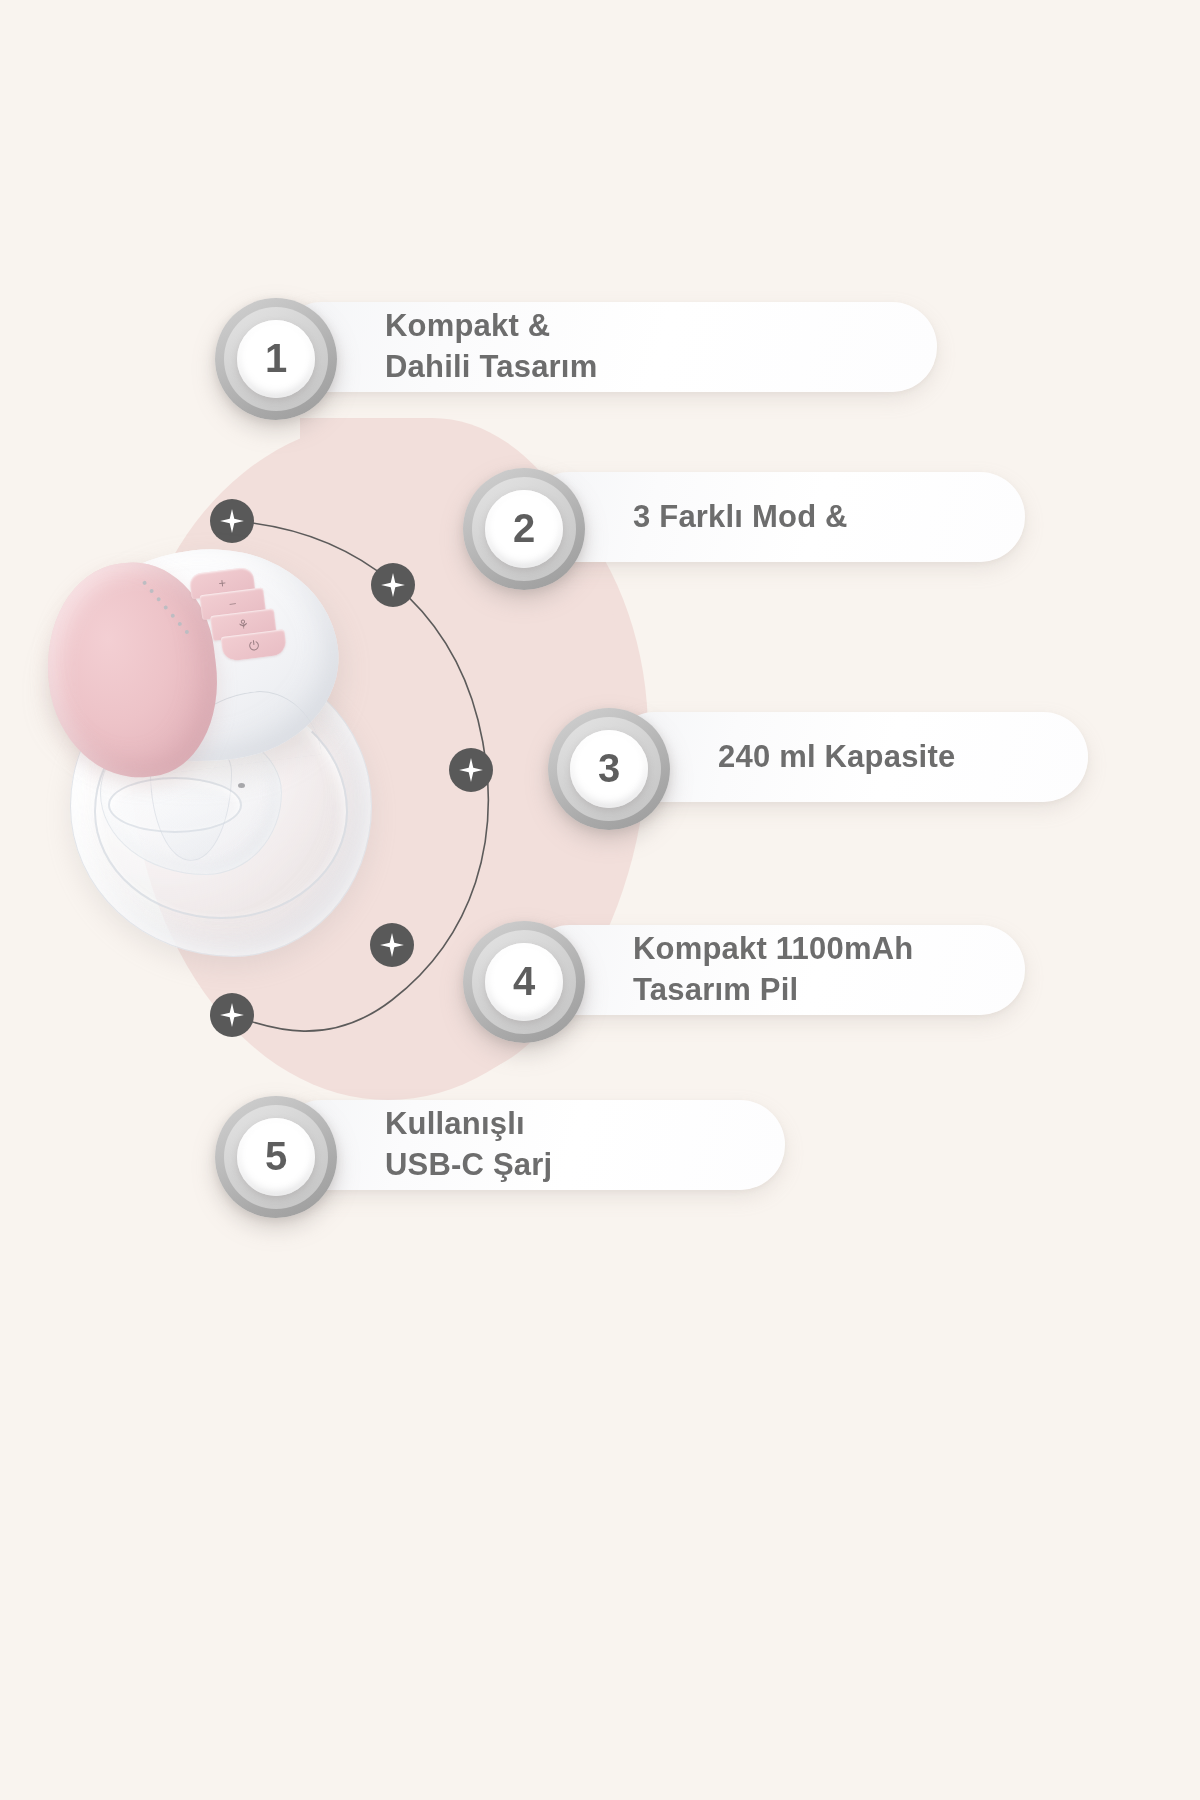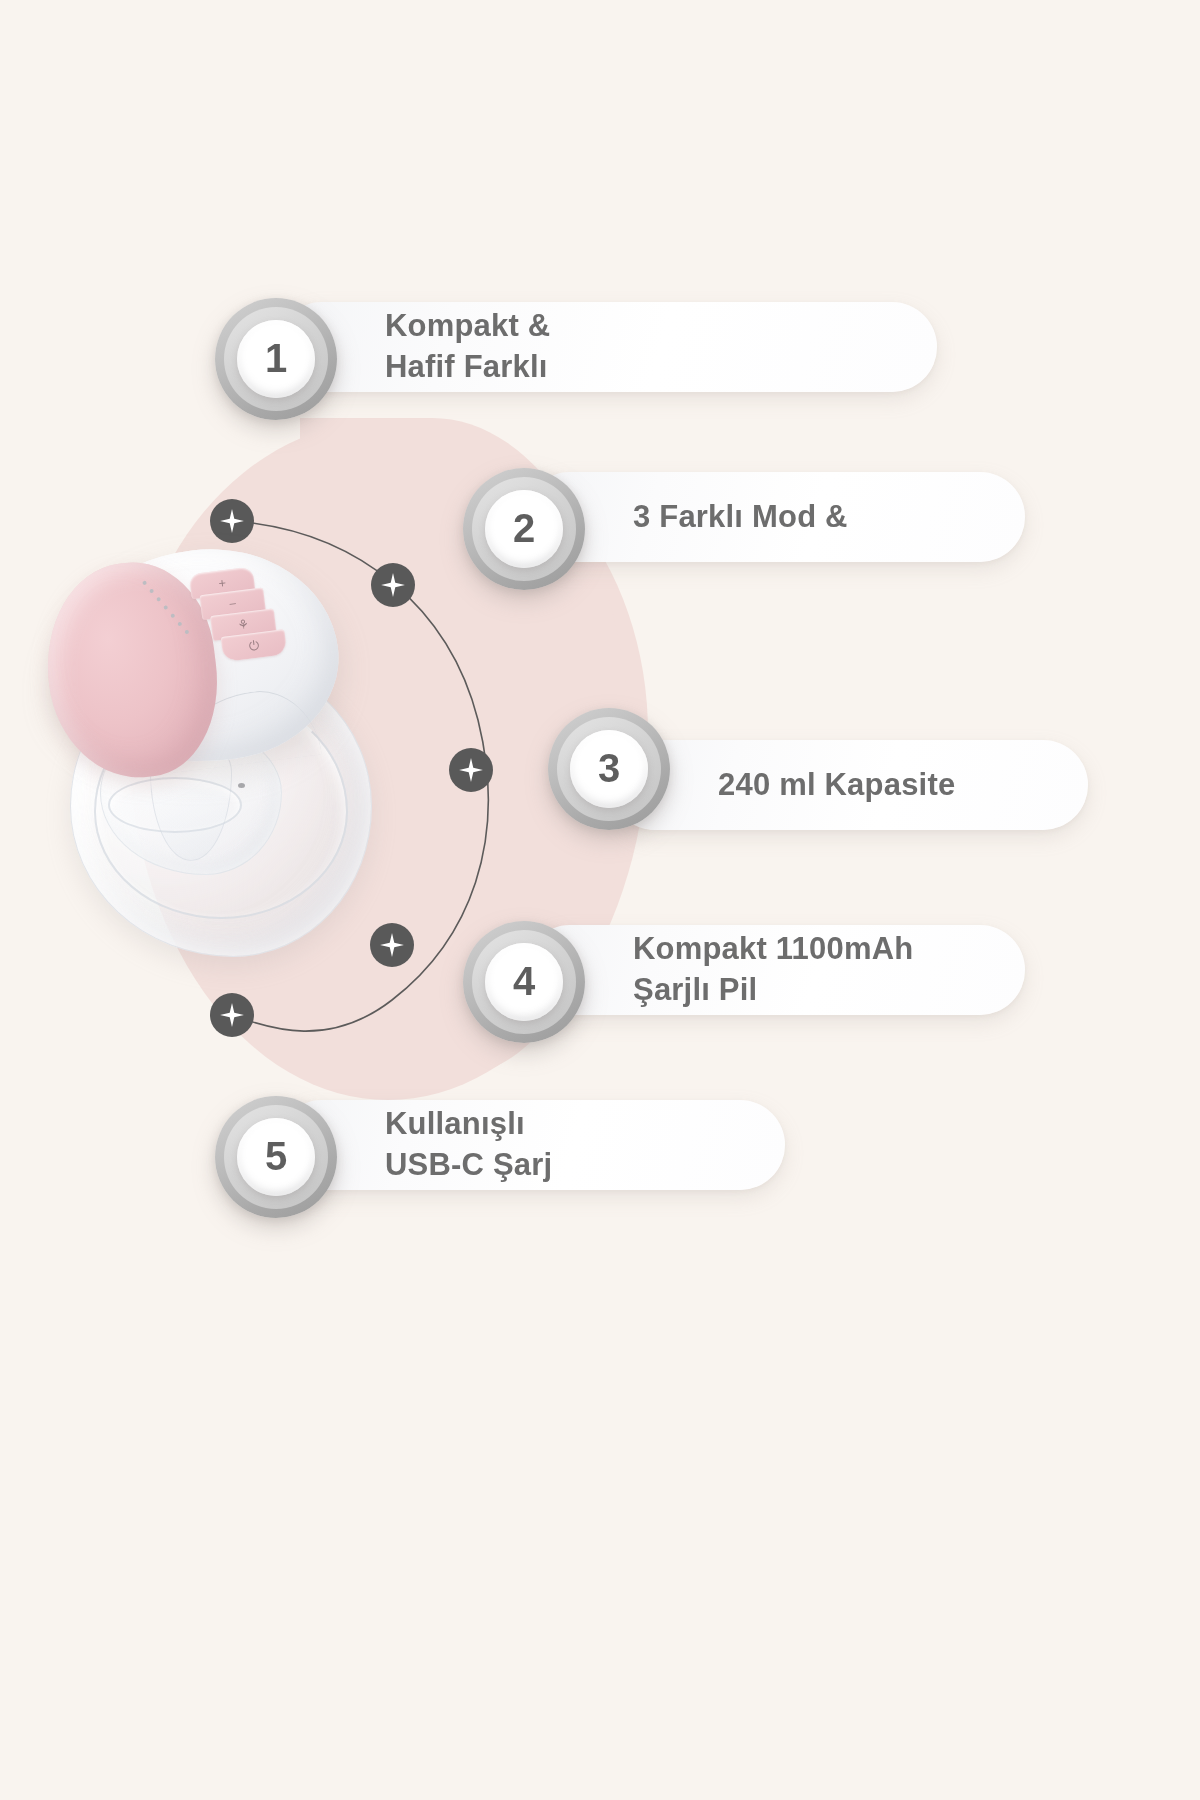--- a/index.html
+++ b/index.html
@@ -238,55 +238,55 @@
       <div class="btn b1">+</div>
       <div class="btn b2">−</div>
       <div class="btn b3">⚘</div>
       <div class="btn b4">⏻</div>
     </div>
   </div>
 
   <div class="row" style="left:215px;top:302px;">
     <div class="pill" style="width:660px;">
       <div class="line">Kompakt &amp;</div>
-      <div class="line">Hafif Farklı</div>
+      <div class="line">Dahili Tasarım</div>
     </div>
     <div class="badge">
       <div class="badge-inner">
           <span>1</span>
         </div>
     </div>
   </div>
 
   <div class="row" style="left:463px;top:472px;">
     <div class="pill" style="width:500px;">
       <div class="line">3 Farklı Mod &amp;</div>
     </div>
     <div class="badge">
       <div class="badge-inner">
           <span>2</span>
         </div>
     </div>
   </div>
 
   <div class="row" style="left:548px;top:712px;">
-    <div class="pill single" style="width:478px;margin-top:28px;">
+    <div class="pill single" style="width:478px;">
       <div class="line">240 ml Kapasite</div>
     </div>
     <div class="badge">
       <div class="badge-inner">
           <span>3</span>
         </div>
     </div>
   </div>
 
   <div class="row" style="left:463px;top:925px;">
     <div class="pill" style="width:500px;">
       <div class="line">Kompakt 1100mAh</div>
-      <div class="line">Şarjlı Pil</div>
+      <div class="line">Tasarım Pil</div>
     </div>
     <div class="badge">
       <div class="badge-inner">
           <span>4</span>
         </div>
     </div>
   </div>
 
   <div class="row" style="left:215px;top:1100px;">
     <div class="pill" style="width:508px;justify-content:center;">

